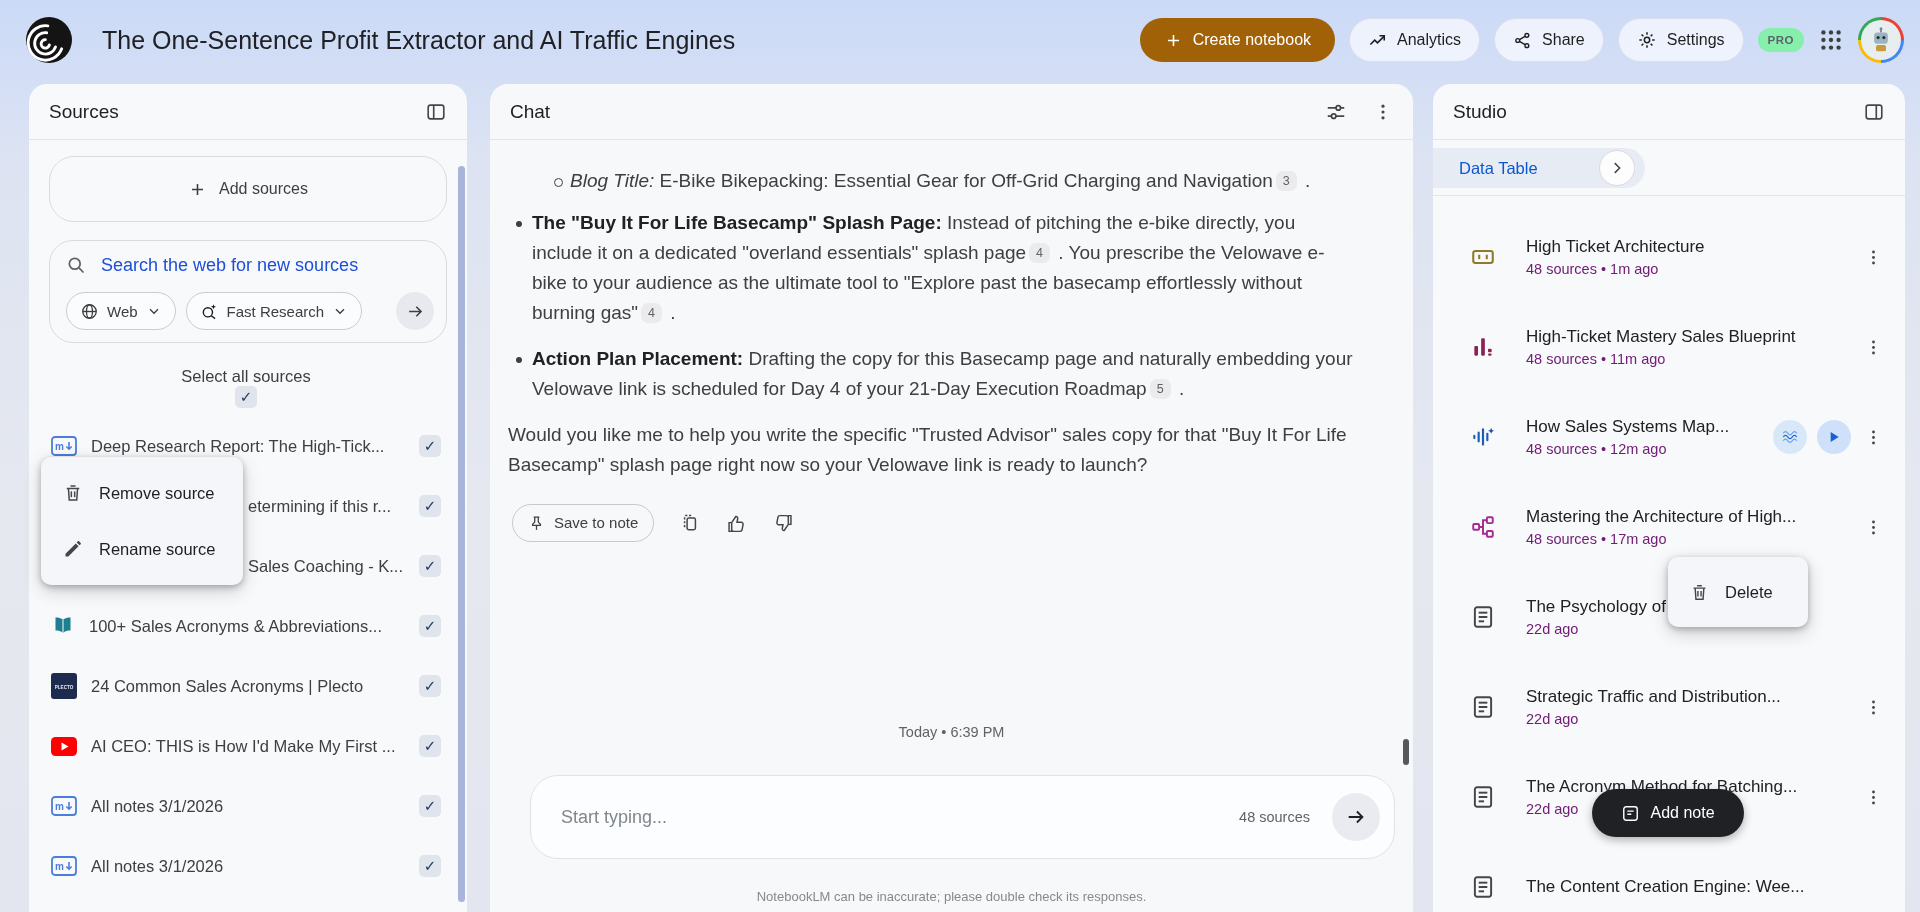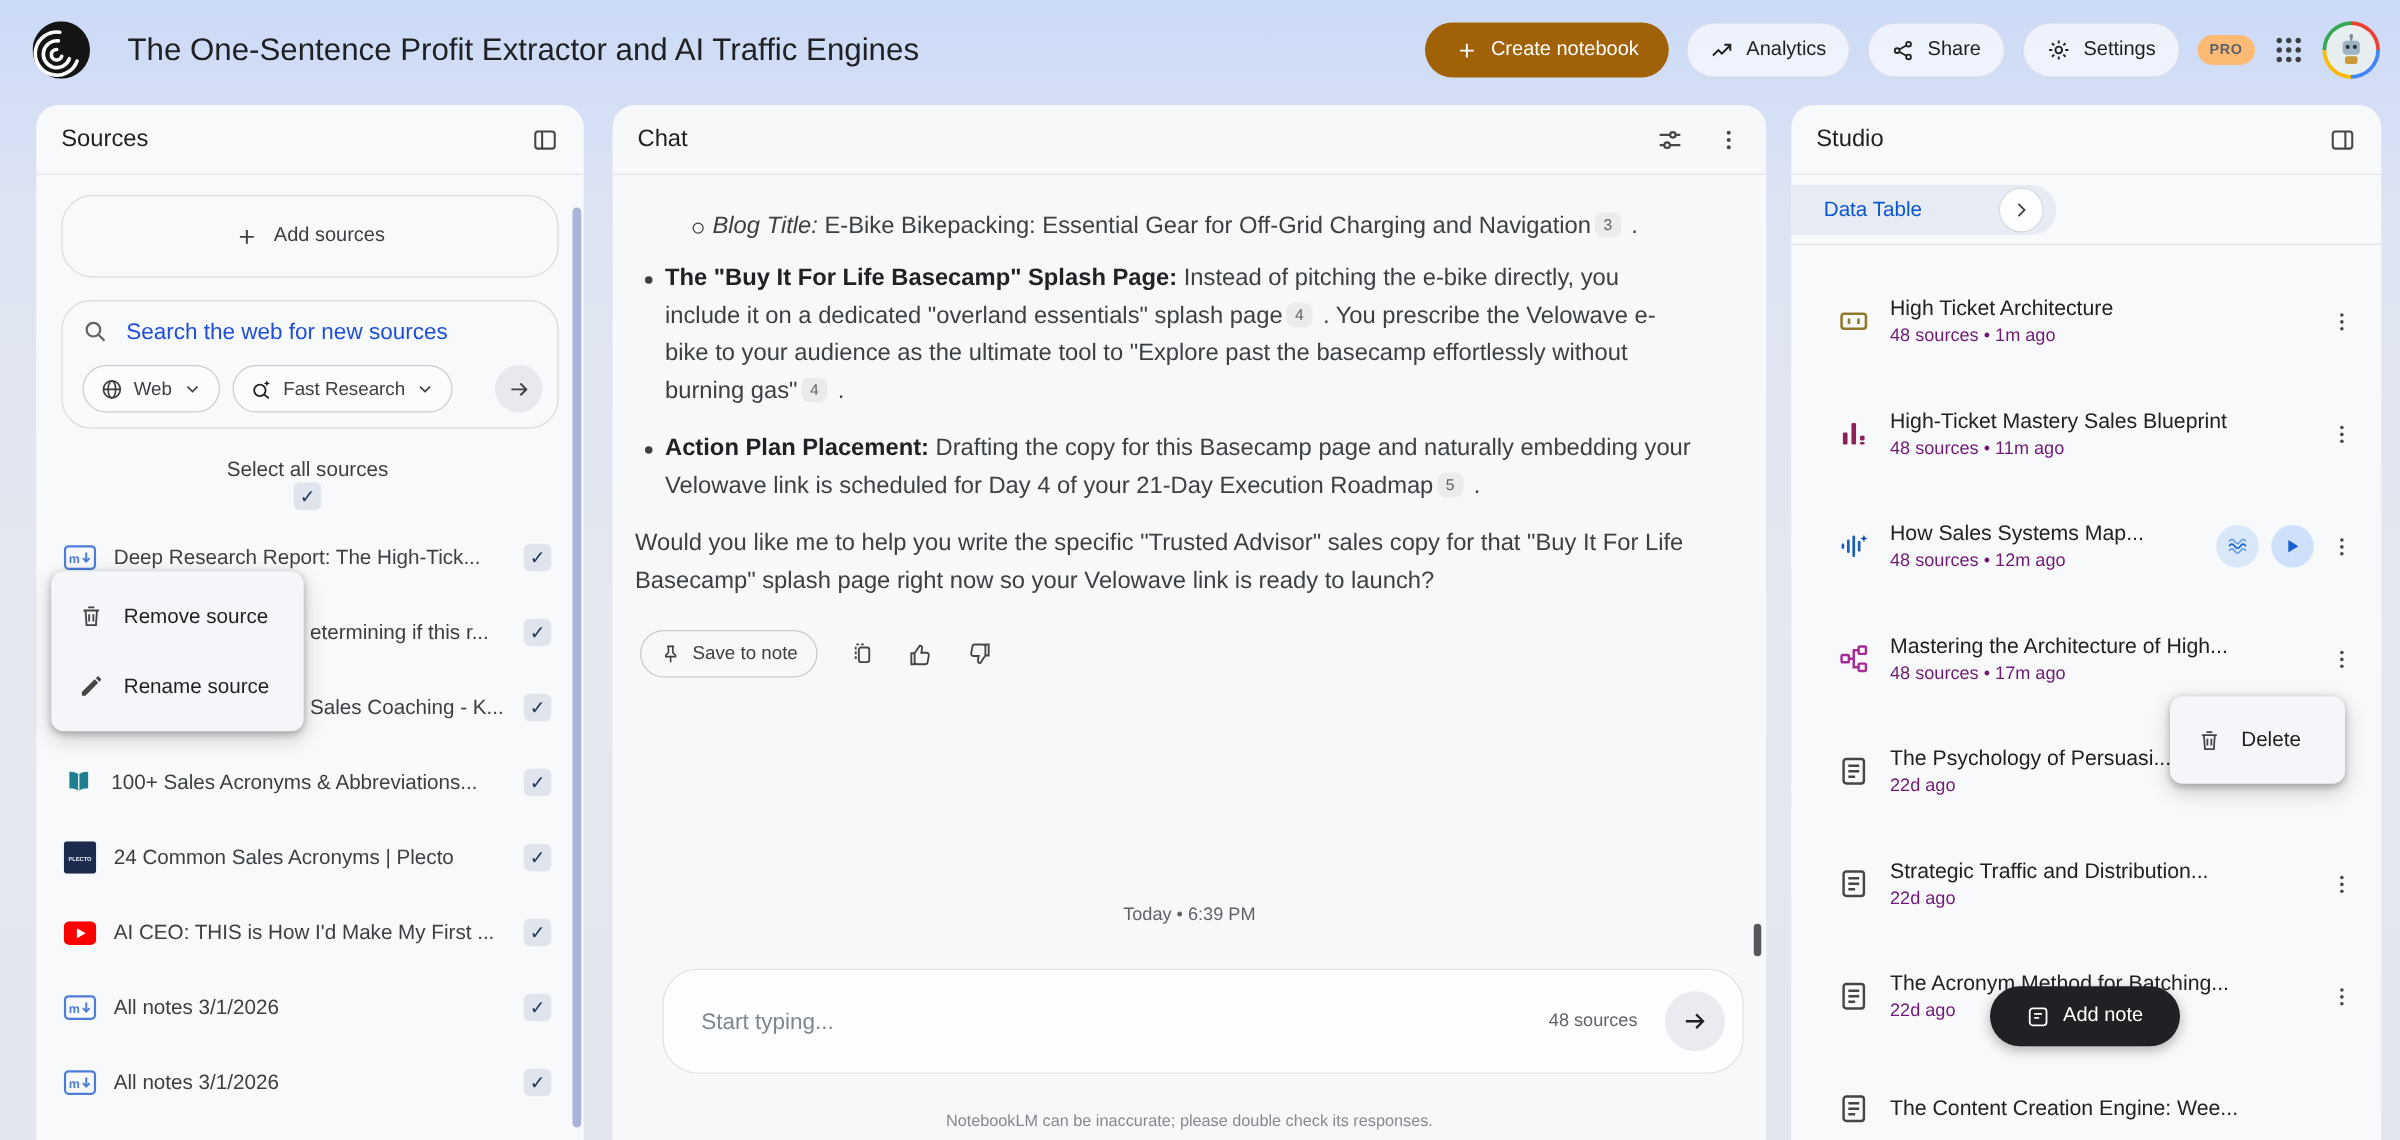--- a/index.html
+++ b/index.html
@@ -13,21 +13,21 @@
   svg { display:block; }
 
   
   .topbar { position:absolute; left:0; top:0; right:0; height:80px; display:flex; align-items:center; padding:0 16px 0 26px; }
   .logo { width:46px; height:46px; flex:0 0 auto; }
   .nb-title { font-size:25px; color:#202124; margin-left:30px; white-space:nowrap; }
   .topbar-right { margin-left:auto; display:flex; align-items:center; gap:14px; }
   .pill-black { display:flex; align-items:center; gap:10px; height:44px; padding:0 24px; background:#a16207; color:#fff; border-radius:22px; font-size:16px; cursor:pointer; }
   .chip-top { display:flex; align-items:center; gap:10px; height:44px; padding:0 18px; background:rgba(248,250,255,.75); border:1px solid rgba(120,130,160,.18); color:#1f1f1f; border-radius:22px; font-size:16px; cursor:pointer; }
   .chip-top svg { color:#1f1f1f; }
-  .pro-badge { background:#fdba74; border-radius:13px; padding:6px 10px; font-size:11.5px; font-weight:bold; letter-spacing:.5px; color:#5f6368; }
+  .pro-badge { background:#86efac; border-radius:13px; padding:6px 10px; font-size:11.5px; font-weight:bold; letter-spacing:.5px; color:#5f6368; }
   .apps-grid { width:26px; height:26px; color:#3c4043; cursor:pointer; }
   .avatar-ring { width:46px; height:46px; border-radius:50%; padding:3px; background:conic-gradient(#e94235 0 90deg,#4285f4 90deg 180deg,#fabb05 180deg 270deg,#34a853 270deg 360deg); cursor:pointer; }
   .avatar-inner { width:100%; height:100%; border-radius:50%; background:#e7eef0; display:flex; align-items:center; justify-content:center; overflow:hidden; }
 
   
   .card { position:absolute; top:84px; bottom:-24px; background:#f8f9fb; border-radius:18px; overflow:hidden; }
   .card-sources { left:29px; width:438px; }
   .card-chat   { left:490px; width:923px; background:#f7f8fa; }
   .card-studio { left:1433px; width:472px; }
   .panel-head { height:56px; display:flex; align-items:center; justify-content:space-between; padding:0 20px; border-bottom:1px solid #e2e4e9; }
@@ -49,21 +49,21 @@
   .src-row .title { font-size:16.5px; color:#3c4043; white-space:nowrap; overflow:hidden; flex:1; }
   .src-row .s-icon { flex:0 0 auto; }
   .src-row.occluded .title { margin-left:197px; }
   .sources-scroll { position:absolute; right:2px; top:82px; bottom:34px; width:7px; border-radius:4px; background:#a9b4da; }
 
   
   .menu-pop { position:absolute; background:#f4f6fa; border-radius:10px; box-shadow:0 2px 6px rgba(0,0,0,.25),0 6px 18px rgba(0,0,0,.18); z-index:30; padding:8px 0; }
   .menu-item { display:flex; align-items:center; gap:16px; height:56px; padding:0 24px 0 22px; font-size:16.5px; color:#1f1f1f; cursor:pointer; white-space:nowrap; }
   .menu-item svg { color:#444746; }
   .ctx-menu { left:41px; top:457px; width:202px; }
-  .del-menu { left:1736px; top:557px; width:140px; }
+  .del-menu { left:1668px; top:557px; width:140px; }
   .del-menu .menu-item { height:54px; }
 
   
   .chat-content { padding:26px 60px 0 18px; font-size:19px; line-height:30px; color:#3c4043; }
   .cite { display:inline-block; background:#ebebee; border-radius:7px; padding:0 7px; font-size:12.5px; line-height:20px; color:#5f6368; margin:0 3px; vertical-align:2px; }
   ul.sub-bullets, ul.main-bullets { list-style:none; }
   ul.sub-bullets li { position:relative; padding-left:62px; margin-bottom:12px; }
   ul.sub-bullets li::before { content:""; position:absolute; left:46px; top:12px; width:7px; height:7px; border:1.6px solid #3c4043; border-radius:50%; }
   ul.main-bullets li { position:relative; padding-left:24px; margin-bottom:16px; }
   ul.main-bullets li::before { content:""; position:absolute; left:8px; top:13px; width:6px; height:6px; background:#3c4043; border-radius:50%; }
@@ -78,21 +78,21 @@
   .src-count { font-size:14.5px; color:#5f6368; margin-right:22px; }
   .send-round { width:48px; height:48px; border-radius:50%; background:#e9ebf0; display:flex; align-items:center; justify-content:center; color:#202124; cursor:pointer; }
   .disclaimer { position:absolute; bottom:32px; left:0; right:0; text-align:center; font-size:13px; color:#85898e; }
   .chat-scroll { position:absolute; right:4px; top:655px; width:6px; height:26px; border-radius:3px; background:#55595e; }
 
   
   .studio-chip-row { position:relative; height:56px; border-bottom:1px solid #e2e4e9; }
   .data-chip { position:absolute; left:-20px; top:8px; width:232px; height:40px; background:#e7ebf3; border-radius:20px; display:flex; align-items:center; padding-left:46px; font-size:16.5px; color:#0b57d0; cursor:pointer; }
   .chip-next-btn { position:absolute; left:166px; top:10px; width:36px; height:36px; border-radius:50%; background:#fdfdfe; border:1px solid #d7dadf; display:flex; align-items:center; justify-content:center; color:#444746; cursor:pointer; }
   .studio-list { position:absolute; top:128px; left:0; right:0; }
-  .st-row { height:90px; display:flex; align-items:center; padding:0 20px 0 37px; gap:16px; }
+  .st-row { height:90px; display:flex; align-items:center; padding:0 20px 0 37px; gap:30px; }
   .st-icon { flex:0 0 26px; }
   .st-text { flex:1; min-width:0; }
   .st-title { font-size:17px; color:#202124; white-space:nowrap; overflow:hidden; }
   .st-meta { font-size:14.5px; color:#701a75; margin-top:4px; }
   .st-actions { display:flex; align-items:center; gap:10px; }
   .round-act { width:34px; height:34px; border-radius:50%; display:flex; align-items:center; justify-content:center; cursor:pointer; }
   .act-wave { background:#d9e8f9; color:#1967d2; }
   .act-play { background:#cfe0fb; color:#1a5fd0; }
   .kebab-btn { width:24px; height:24px; display:flex; align-items:center; justify-content:center; color:#444746; cursor:pointer; }
   .add-note-btn { position:absolute; left:1592px; top:789px; width:152px; height:48px; background:#202124; color:#fff; border-radius:24px; display:flex; align-items:center; justify-content:center; gap:10px; font-size:16px; box-shadow:0 3px 10px rgba(0,0,0,.3); cursor:pointer; z-index:25; }

